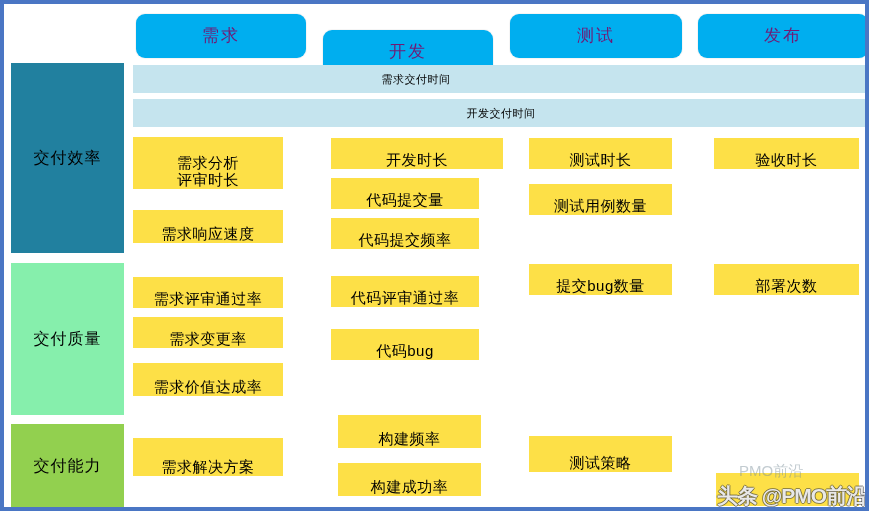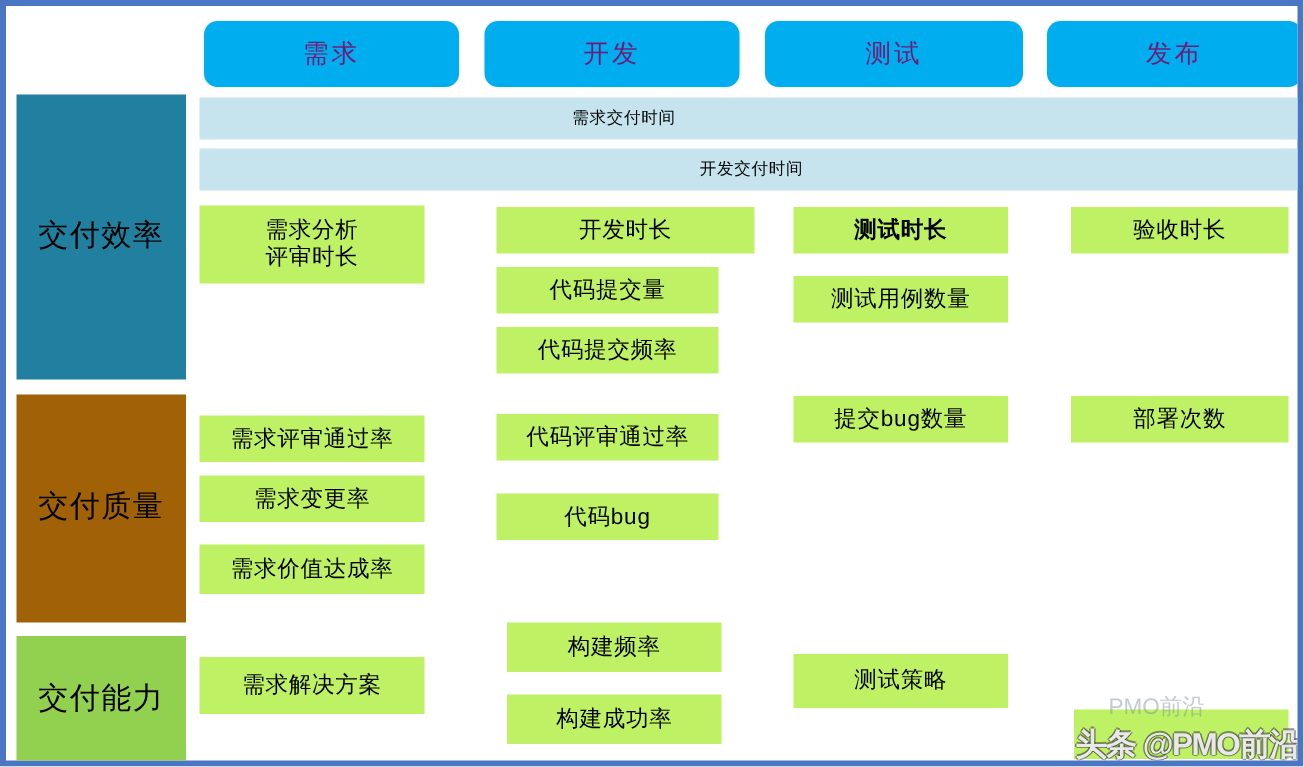--- a/index.html
+++ b/index.html
@@ -42,31 +42,32 @@
     background: #00AEEF;
     border-radius: 9px;
     color: #701a75;
     font-size: 17px;
     letter-spacing: 2px;
     box-shadow: 0 0 0 1px rgba(0,0,0,0.04);
   }
 
   
   .category {
-    font-size: 20px;
+    font-size: 16px;
     letter-spacing: 1px;
     color: #000000;
   }
   .cat-efficiency { background: #21809F; }
-  .cat-quality    { background: #a16207; }
+  .cat-quality    { background: #86efac; }
   .cat-capability { background: #92D04F; }
 
   
   .metric {
-    background: #bef264;
+    background: #fde047;
+    align-items: flex-end;
   }
   .band {
     background: #C5E4EE;
     justify-content: center;
     font-size: 11px;
   }
   .band.band-demand {
     
     justify-content: center;
     padding-right: 170px;
@@ -118,21 +119,21 @@
   }
 </style>
 </head>
 <body>
 
 <div id="frame">
 
   <div class="chip stage" style="left:132px; top:10px; width:170px; height:44px;">
     <span>需求</span>
   </div>
-  <div class="chip stage" style="left:319px; top:10px; width:170px; height:44px;">
+  <div class="chip stage" style="left:319px; top:26px; width:170px; height:44px;">
     <span>开发</span>
   </div>
   <div class="chip stage" style="left:506px; top:10px; width:172px; height:44px;">
     <span>测试</span>
   </div>
   <div class="chip stage" style="left:694px; top:10px; width:170px; height:44px;">
     <span>发布</span>
   </div>
 
   <div class="chip band band-demand" style="left:129px; top:61px; width:736px; height:28px;">
@@ -149,32 +150,35 @@
     <span>交付质量</span>
   </div>
   <div class="chip category cat-capability" style="left:7px; top:420px; width:113px; height:85px;">
     <span>交付能力</span>
   </div>
 
   <div class="chip metric" style="left:129px; top:133px; width:150px; height:52px;">
     <span>需求分析
 评审时长</span>
   </div>
+  <div class="chip metric" style="left:129px; top:206px; width:150px; height:33px;">
+    <span>需求响应速度</span>
+  </div>
 
   <div class="chip metric" style="left:327px; top:134px; width:172px; height:31px;">
     <span>开发时长</span>
   </div>
   <div class="chip metric" style="left:327px; top:174px; width:148px; height:31px;">
     <span>代码提交量</span>
   </div>
   <div class="chip metric" style="left:327px; top:214px; width:148px; height:31px;">
     <span>代码提交频率</span>
   </div>
 
-  <div class="chip metric" style="left:525px; top:134px; width:143px; height:31px;font-weight:bold;">
+  <div class="chip metric" style="left:525px; top:134px; width:143px; height:31px;">
     <span>测试时长</span>
   </div>
   <div class="chip metric" style="left:525px; top:180px; width:143px; height:31px;">
     <span>测试用例数量</span>
   </div>
 
   <div class="chip metric" style="left:710px; top:134px; width:145px; height:31px;">
     <span>验收时长</span>
   </div>
 

